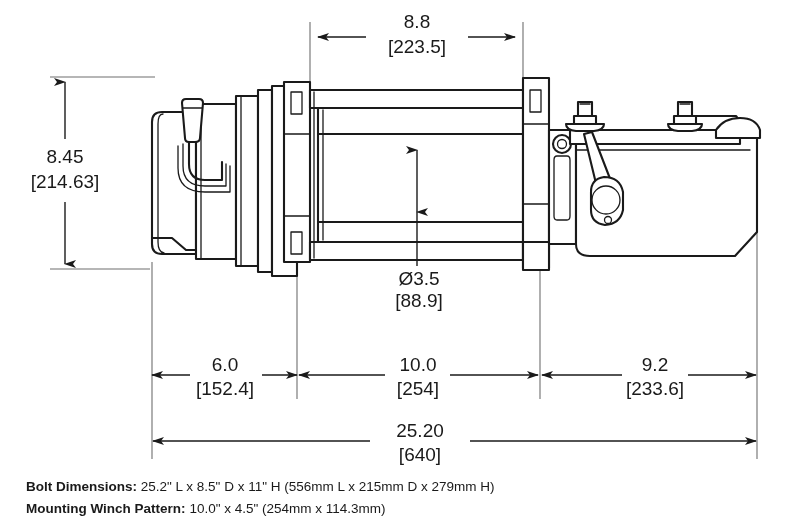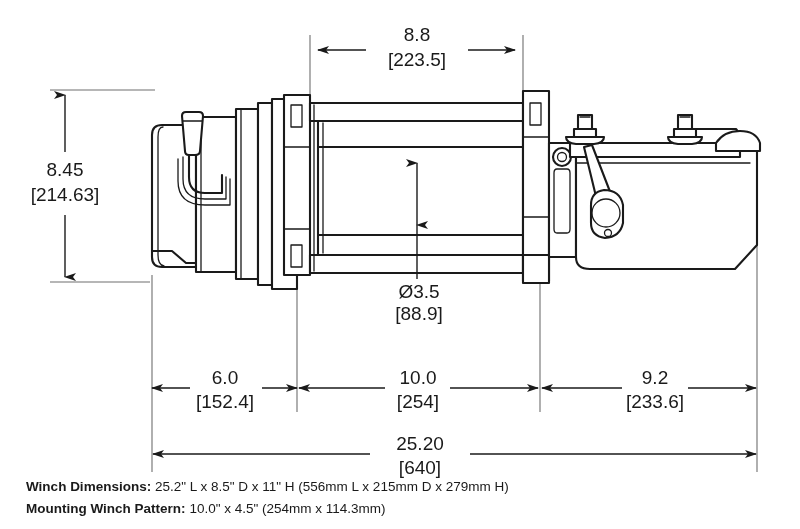--- a/index.html
+++ b/index.html
@@ -12,21 +12,21 @@
     width: 800px;
     height: 529px;
     position: relative;
     font-family: "Liberation Sans", sans-serif;
     color: #1a1a1a;
     overflow: hidden;
   }
   #drawing-stage {
     position: absolute;
     left: 0;
-    top: 17px;
+    top: 4px;
     width: 696px;
     height: 470px;
   }
   #drawing-stage svg {
     display: block;
     width: 800px;
     height: 470px;
   }
   .spec-block {
     position: absolute;
@@ -284,20 +284,20 @@
       <line class="dim-line" x1="470" y1="437" x2="756" y2="437" marker-end="url(#ar-r)"></line>
       <text class="dim-text" x="420" y="433">25.20</text>
       <text class="dim-text" x="420" y="457">[640]</text>
     </g>
 
   </svg>
 </div>
 
 <div class="spec-block">
   <div class="spec-line">
-    <span class="spec-label">Winch Dimensions:</span>
+    <span class="spec-label">Bolt Dimensions:</span>
     <span class="spec-value">25.2" L x 8.5" D x 11" H (556mm L x 215mm D x 279mm H)</span>
   </div>
   <div class="spec-line">
     <span class="spec-label">Mounting Winch Pattern:</span>
     <span class="spec-value">10.0" x 4.5" (254mm x 114.3mm)</span>
   </div>
 </div>
 
 </body></html>

